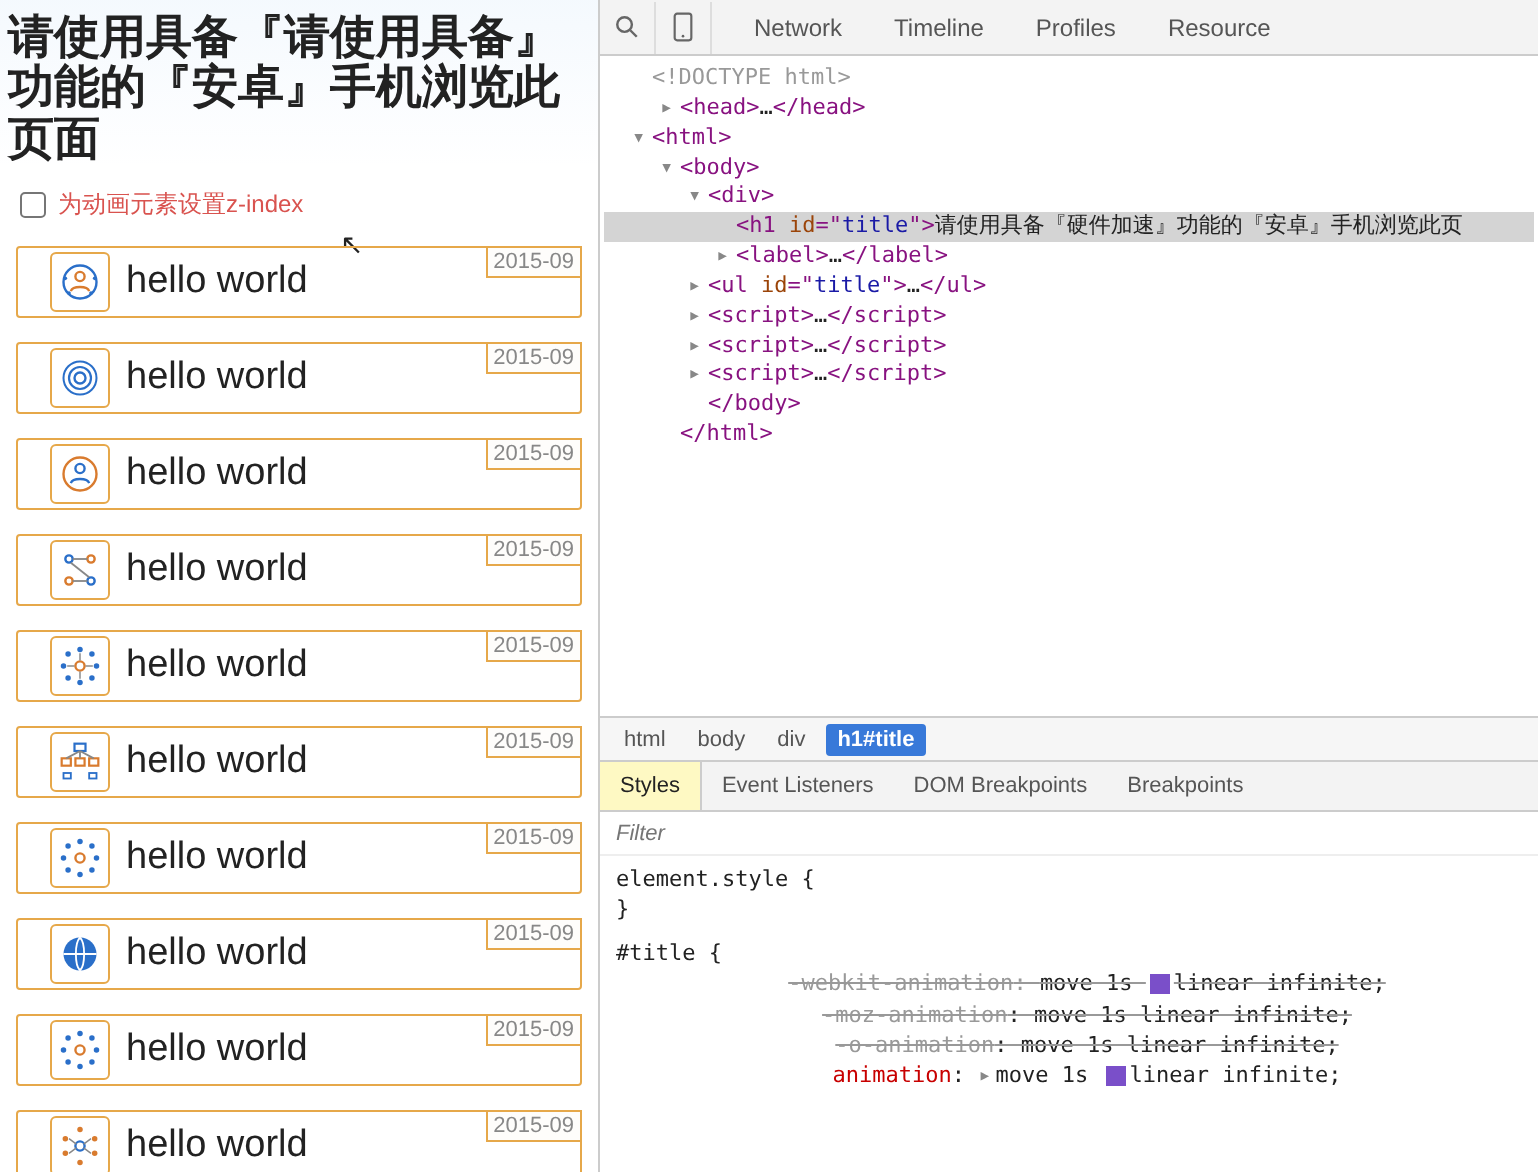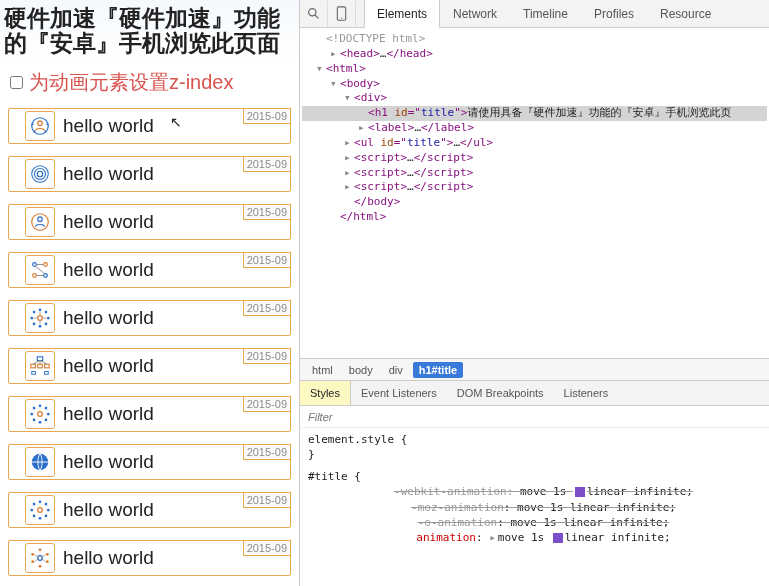--- a/index.html
+++ b/index.html
@@ -31,21 +31,21 @@
   background: linear-gradient(to bottom, rgba(120,180,240,0.08), transparent);
 }
 .checkbox-row {
   display: flex;
   align-items: center;
   gap: 6px;
   padding: 10px 8px 12px 10px;
 }
 .checkbox-row label {
   color: #d9534f;
-  font-size: 20px;
+  font-size: 12px;
 }
 .list {
   list-style: none;
   padding: 0 8px 20px 8px;
 }
 .list-item {
   border: 1px solid #e6a84a;
   border-radius: 2px;
   margin-bottom: 12px;
   height: 36px;
@@ -248,21 +248,21 @@
   vertical-align: middle;
   margin: 0 2px;
 }
 .playicon::before { content: "▸"; color: #888; margin-right: 2px; }
 .rule-indent { padding-left: 18px; text-align: center; }
 </style>
 </head>
 <body>
 
 <div class="page-panel">
-  <h1 class="page-title">硬件加速『硬件加速』功能的『安卓』手机浏览此页面</h1>
+  <h1 class="page-title">请使用具备『请使用具备』功能的『安卓』手机浏览此页面</h1>
   <div class="checkbox-row">
     <input type="checkbox" style="">
     <label>为动画元素设置z-index</label>
   </div>
   <div class="cursor-pointer">↖</div>
   <ul class="list" id="preview-list">
       <li class="list-item">
         <div class="item-icon">
           <svg viewBox="0 0 24 24">
             <circle cx="12" cy="12" r="9" fill="none" stroke="#2a6fc9" stroke-width="1.3"></circle>
@@ -443,21 +443,20 @@
           <line x1="10" y1="10" x2="14" y2="14" stroke="#666" stroke-width="1.5"></line>
         </svg>
     </div>
     <div class="dt-tool-btn">
       <svg width="11" height="15" viewBox="0 0 12 18">
           <rect x="1" y="1" width="10" height="16" rx="1.5" fill="none" stroke="#666" stroke-width="1.3"></rect>
           <circle cx="6" cy="14.5" r="0.8" fill="#666"></circle>
         </svg>
     </div>
     <div class="dt-tabs" id="dt-tabs">
-        <div class="dt-tab active">Elements</div>
         <div class="dt-tab">Network</div>
         <div class="dt-tab">Timeline</div>
         <div class="dt-tab">Profiles</div>
         <div class="dt-tab">Resource</div>
       </div>
   </div>
 
   <div class="dom-tree">
     <div class="dom-line indent-1"><span class="twisty"></span><span class="doctype">&lt;!DOCTYPE html&gt;</span></div>
     <div class="dom-line indent-2"><span class="twisty">▸</span><span class="punct">&lt;</span><span class="tag">head</span><span class="punct">&gt;</span><span class="txt">…</span><span class="punct">&lt;/</span><span class="tag">head</span><span class="punct">&gt;</span></div>
@@ -478,21 +477,21 @@
       <span class="crumb">html</span>
       <span class="crumb">body</span>
       <span class="crumb">div</span>
       <span class="crumb active">h1#title</span>
     </div>
 
   <div class="sub-tabs" id="sub-tabs">
       <div class="sub-tab active">Styles</div>
       <div class="sub-tab">Event Listeners</div>
       <div class="sub-tab">DOM Breakpoints</div>
-      <div class="sub-tab">Listeners</div>
+      <div class="sub-tab">Breakpoints</div>
     </div>
 
   <div class="filter-row">
     <input placeholder="Filter" style="">
   </div>
 
   <div class="styles-pane">
     <div><span class="selector">element.style {</span></div>
     <div><span class="brace">}</span></div>
     <div style="height:6px"></div>

